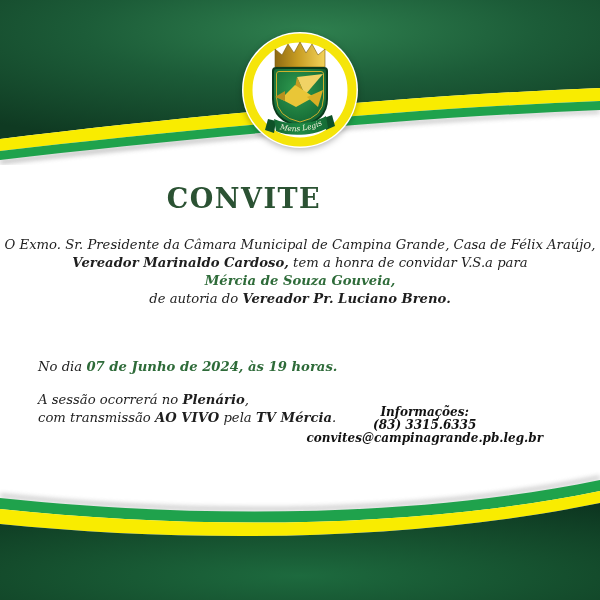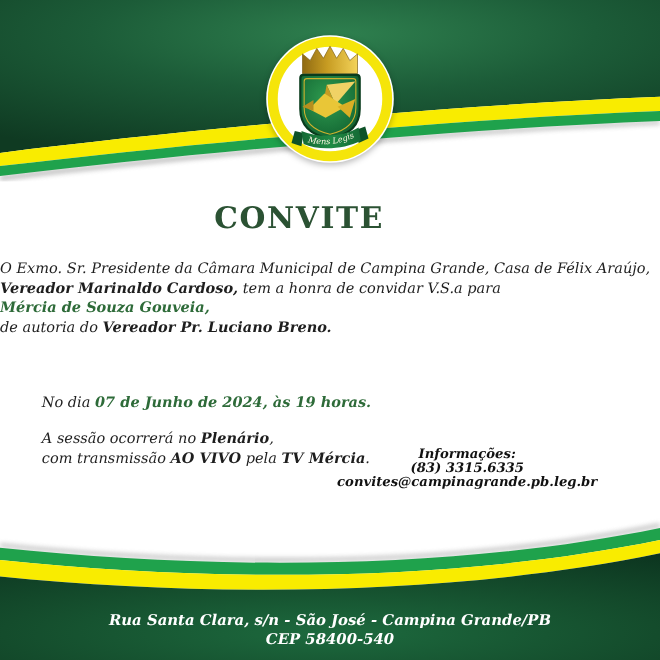--- a/index.html
+++ b/index.html
@@ -6,24 +6,24 @@
   .page{
     position:relative;width:600px;height:600px;background:#ffffff;
     overflow:hidden;font-family:"DejaVu Serif",serif;
   }
   svg{display:block;}
   #top-wave{position:absolute;top:0;left:0;z-index:1;}
   #bottom-wave{position:absolute;bottom:0;left:0;z-index:1;}
   #emblem{position:absolute;left:235px;top:27px;z-index:3;filter:drop-shadow(0 2px 3px rgba(0,0,0,.28));}
   .title{
     position:absolute;top:183px;left:0;width:488px;text-align:center;
-    font-size:27px;font-weight:bold;letter-spacing:1.5px;color:#2b5233;z-index:2;margin-left:28px;
+    font-size:27px;font-weight:bold;letter-spacing:1.5px;color:#2b5233;z-index:2;
   }
   .invite-block{
-    position:absolute;top:236px;left:0;width:600px;text-align:left;
+    position:absolute;top:236px;left:0;width:600px;text-align:center;
     font-size:13.2px;font-style:italic;line-height:18px;color:#1e1e1e;z-index:2;
   }
   .invite-block div{white-space:nowrap;}
   b{font-weight:bold;}
   .green{color:#2e6b39;}
   .date-block{
     position:absolute;top:359px;left:38px;font-size:13.2px;font-style:italic;
     color:#1e1e1e;white-space:nowrap;z-index:2;
   }
   .session-block{
@@ -125,24 +125,20 @@
     <div><span>A sessão ocorrerá no </span><b>Plenário</b><span>,</span></div>
     <div><span>com transmissão </span><b>AO VIVO</b><span> pela </span><b>TV Mércia</b><span>.</span></div>
   </div>
 
   <div class="contact-block">
     <div>Informações:</div>
     <div>(83) 3315.6335</div>
     <div>convites@campinagrande.pb.leg.br</div>
   </div>
 
-  <div class="footer-text">
-    <div>Rua Santa Clara, s/n - São José - Campina Grande/PB</div>
-    <div>CEP 58400-540</div>
-  </div>
 
   <svg id="bottom-wave" width="600" height="140" viewBox="0 0 140 140" preserveAspectRatio="none">
   </svg>
   <svg id="bottom-wave" width="600" height="140" viewBox="0 0 600 140" style="position:absolute;bottom:0;left:0;">
     <defs>
       <radialGradient id="ftrGrad" cx="50%" cy="75%" r="90%">
         <stop offset="0%" stop-color="#1d6a3e"></stop>
         <stop offset="55%" stop-color="#144c2c"></stop>
         <stop offset="100%" stop-color="#0c341f"></stop>
       </radialGradient>

